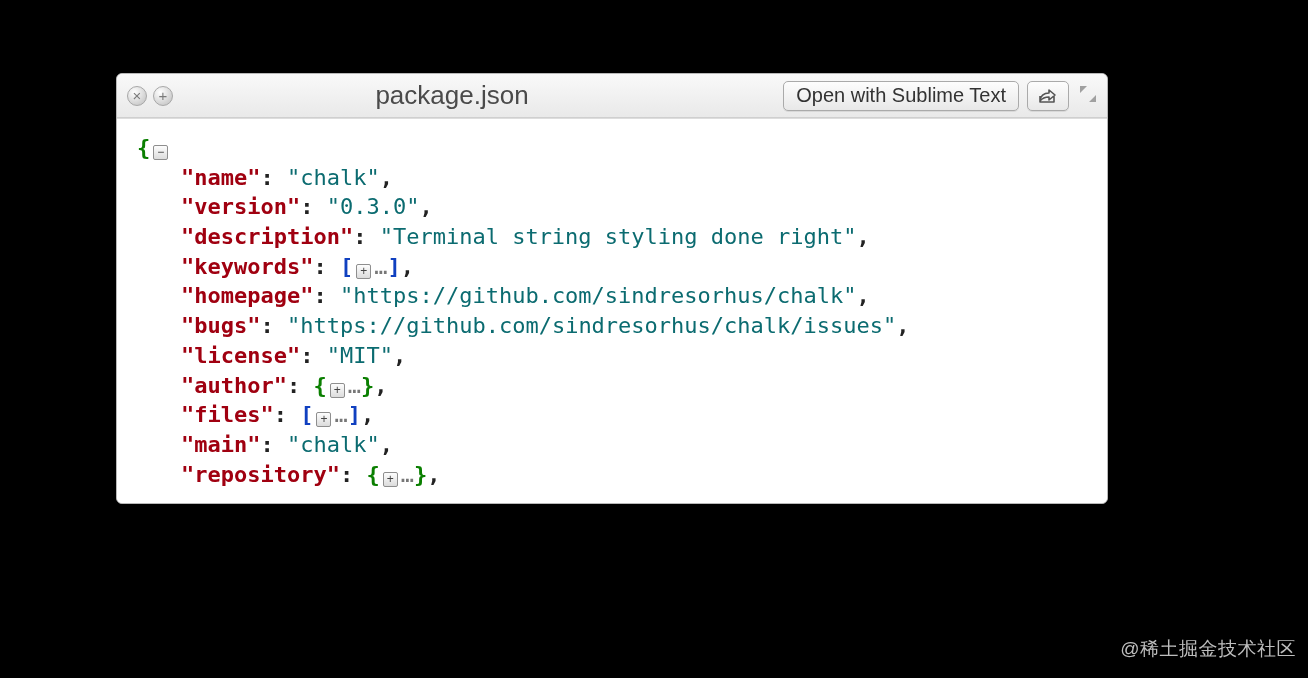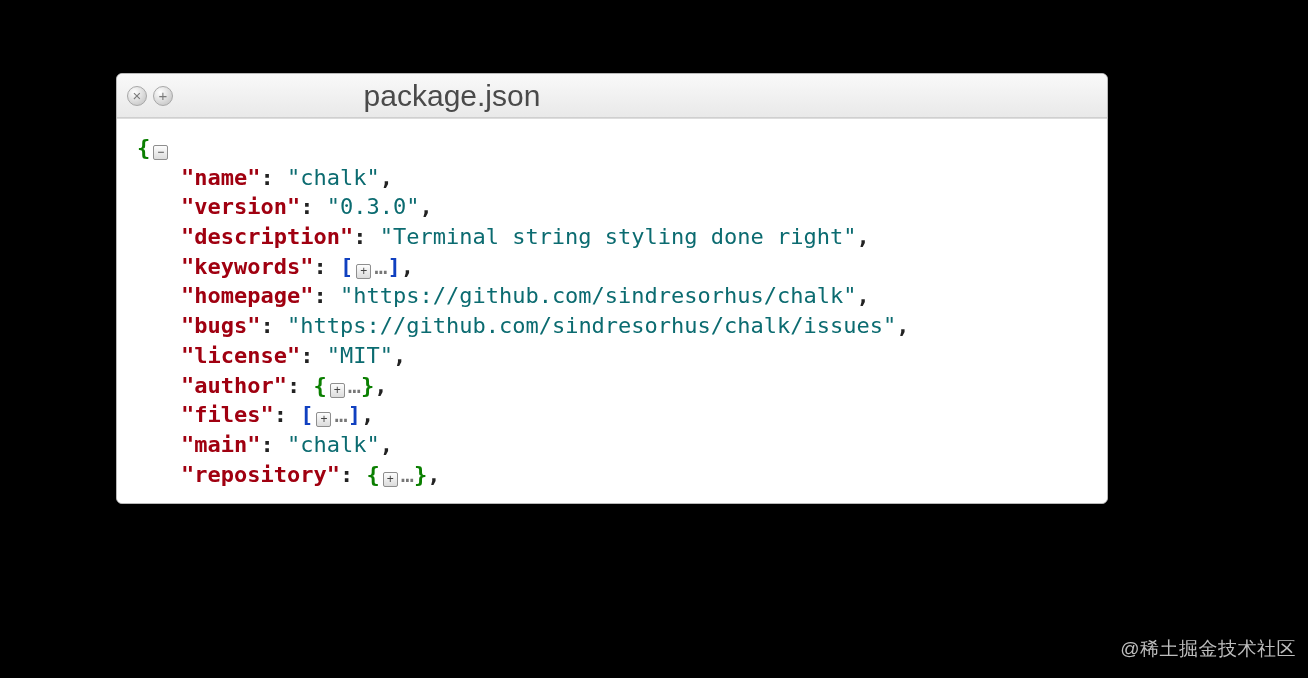--- a/index.html
+++ b/index.html
@@ -35,21 +35,21 @@
   .tb-left { display:flex; gap:6px; align-items:center; }
   .circ {
     width: 20px; height: 20px; border-radius: 50%;
     background: radial-gradient(circle at 35% 30%, #fff, #d7d7d7 60%, #bcbcbc);
     border: 1px solid #a8a8a8;
     display:flex; align-items:center; justify-content:center;
     color:#7a7a7a; font-size:15px; line-height:1;
   }
   .titlebar .filename {
     position:absolute; left:0; right:0; text-align:center;
-    font-size: 30px; color:#4a4a4a; pointer-events:none;
+    font-size: 26px; color:#4a4a4a; pointer-events:none;
     padding-right: 320px;
   }
   .tb-right { margin-left:auto; display:flex; gap:8px; align-items:center; }
   .btn {
     height: 30px;
     padding: 0 12px;
     border: 1px solid #aaa;
     border-radius: 5px;
     background: linear-gradient(#fdfdfd,#e8e8e8);
     font-size: 20px;
@@ -101,18 +101,31 @@
 </head>
 <body>
 
 <div class="window">
   <div class="titlebar">
     <div class="tb-left">
       <div class="circ">×</div>
       <div class="circ">+</div>
     </div>
     <div class="filename">package.json</div>
+    <div class="tb-right">
+      <div class="btn">Open with Sublime Text</div>
+      <div class="btn icon">
+        <svg width="20" height="16" viewBox="0 0 20 16">
+            <path fill="none" stroke="#555" stroke-width="1.6" d="M2 8v6h14V8 M11 2l6 5-6 5V9c-4 0-7 1.5-9 4 0-5 4-8 9-8V2z" stroke-linejoin="round"></path>
+          </svg>
+      </div>
+      <div class="expand-icon">
+        <svg width="18" height="18" viewBox="0 0 18 18">
+            <path fill="#a0a0a0" d="M1 8 L1 1 L8 1 Z M17 10 L17 17 L10 17 Z"></path>
+          </svg>
+      </div>
+    </div>
   </div>
 
   <div class="content" id="json-content"><span class="line"><span class="brace">{</span><span class="fold">−</span></span><span class="line ind1"><span class="key">"name"</span><span class="punct">: </span><span class="str">"chalk"</span><span class="punct">,</span></span><span class="line ind1"><span class="key">"version"</span><span class="punct">: </span><span class="str">"0.3.0"</span><span class="punct">,</span></span><span class="line ind1"><span class="key">"description"</span><span class="punct">: </span><span class="str">"Terminal string styling done right"</span><span class="punct">,</span></span><span class="line ind1"><span class="key">"keywords"</span><span class="punct">: </span><span class="bracket">[</span><span class="fold">+</span><span class="ellipsis">…</span><span class="bracket">]</span><span class="punct">,</span></span><span class="line ind1"><span class="key">"homepage"</span><span class="punct">: </span><span class="str">"https://github.com/sindresorhus/chalk"</span><span class="punct">,</span></span><span class="line ind1"><span class="key">"bugs"</span><span class="punct">: </span><span class="str">"https://github.com/sindresorhus/chalk/issues"</span><span class="punct">,</span></span><span class="line ind1"><span class="key">"license"</span><span class="punct">: </span><span class="str">"MIT"</span><span class="punct">,</span></span><span class="line ind1"><span class="key">"author"</span><span class="punct">: </span><span class="brace">{</span><span class="fold">+</span><span class="ellipsis">…</span><span class="brace">}</span><span class="punct">,</span></span><span class="line ind1"><span class="key">"files"</span><span class="punct">: </span><span class="bracket">[</span><span class="fold">+</span><span class="ellipsis">…</span><span class="bracket">]</span><span class="punct">,</span></span><span class="line ind1"><span class="key">"main"</span><span class="punct">: </span><span class="str">"chalk"</span><span class="punct">,</span></span><span class="line ind1"><span class="key">"repository"</span><span class="punct">: </span><span class="brace">{</span><span class="fold">+</span><span class="ellipsis">…</span><span class="brace">}</span><span class="punct">,</span></span></div>
 </div>
 
 <div class="watermark">@稀土掘金技术社区</div>
 
 </body></html>

